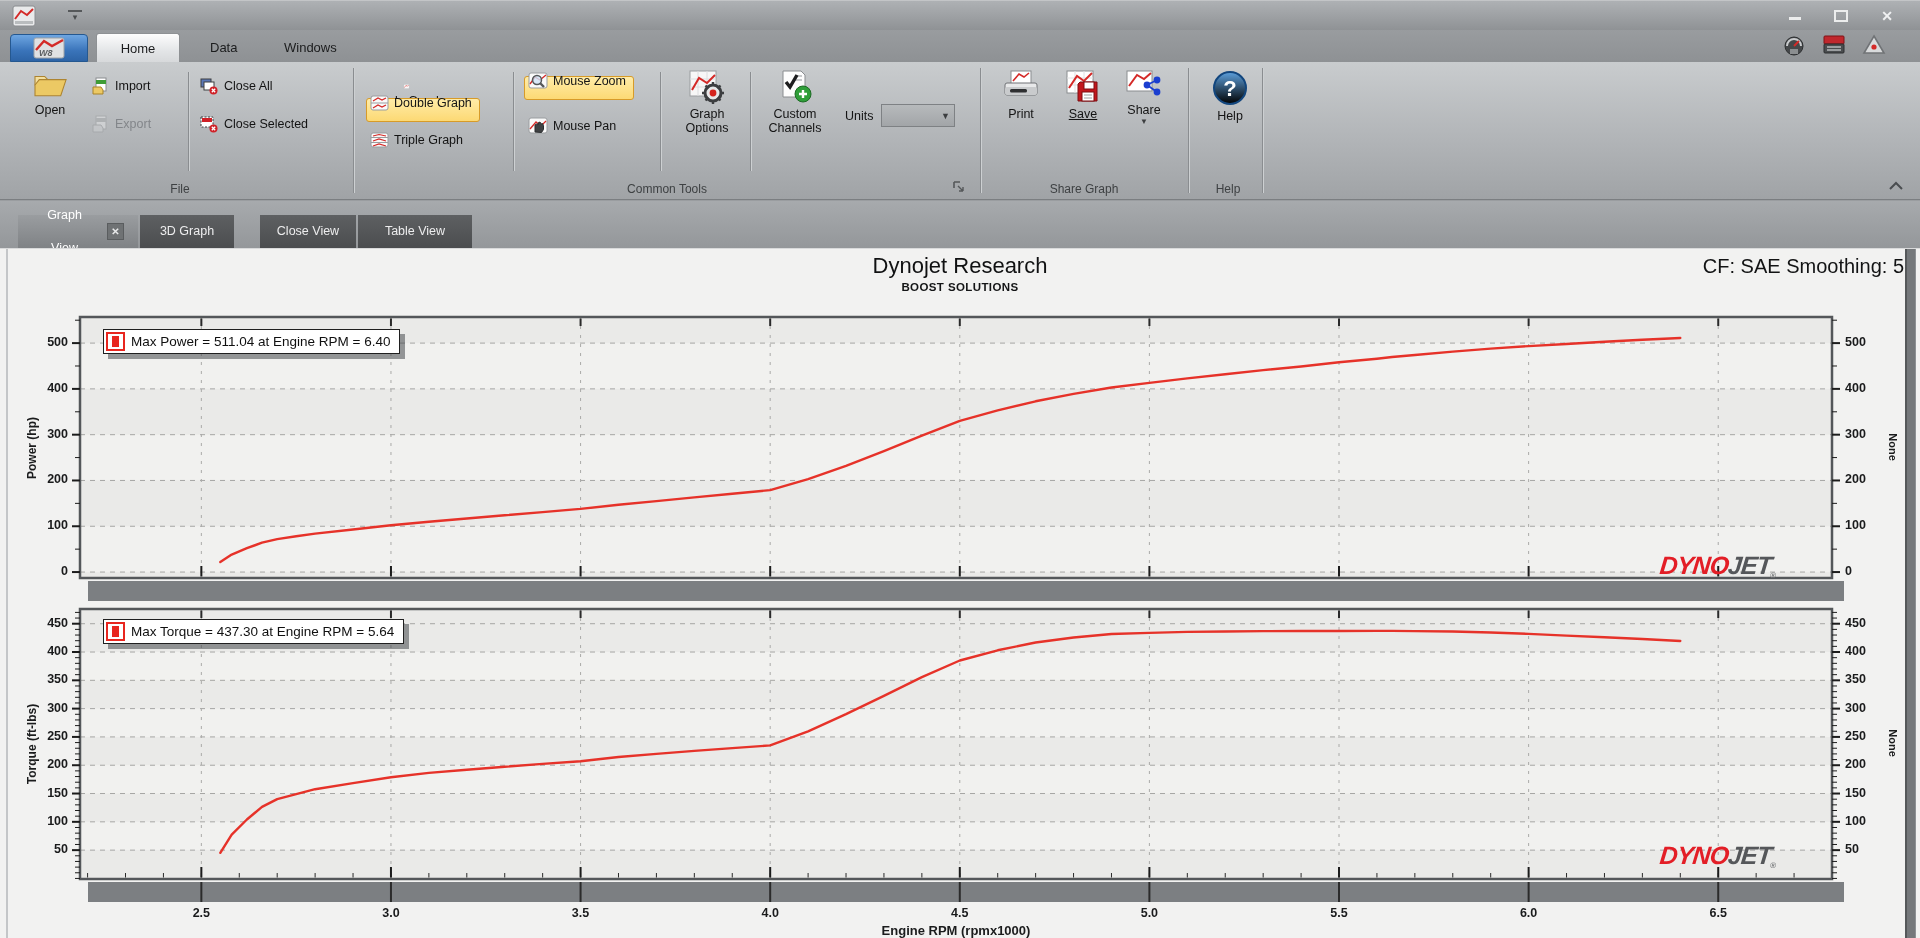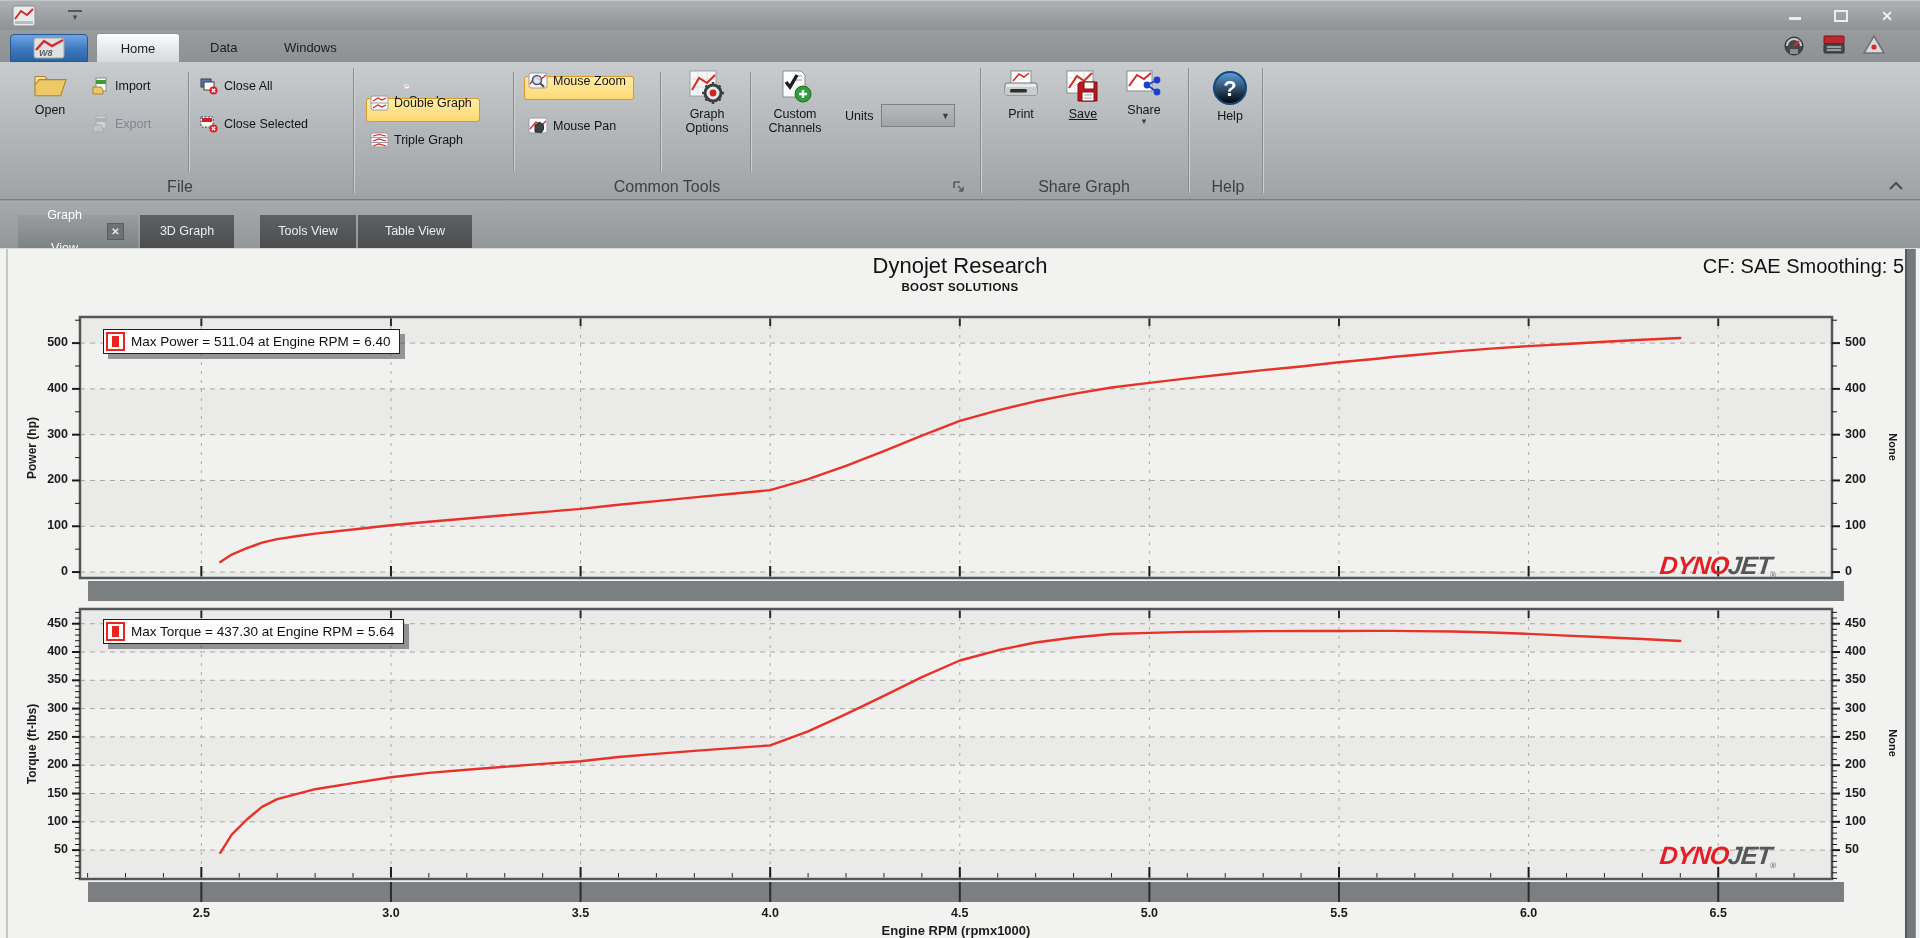--- a/index.html
+++ b/index.html
@@ -26,21 +26,21 @@
     display:flex;align-items:center;justify-content:center;}
   .ribbon-tab{position:absolute;top:3px;height:29px;line-height:29px;text-align:center;
     font-size:13px;color:#1b1c1d;padding:0 18px;}
   .ribbon-tab.active{background:linear-gradient(#fdfdfd,#e3e5e7 60%,#d7d9db);border:1px solid #8e9194;
     border-bottom:none;border-radius:3px 3px 0 0;box-sizing:border-box;}
   .tr-icon{position:absolute;top:3px;width:24px;height:24px;}
 
   
   .ribbon{position:absolute;left:0;top:62px;width:1920px;height:138px;
     background:linear-gradient(#c9ccce,#b2b5b8 55%,#a0a3a6);border-bottom:1px solid #7b7e81;box-sizing:border-box;}
-  .rgroup-label{position:absolute;bottom:3px;font-size:16px;color:#3e4143;text-align:center;}
+  .rgroup-label{position:absolute;bottom:3px;font-size:12px;color:#3e4143;text-align:center;}
   .vsep{position:absolute;top:6px;bottom:6px;width:1px;background:#8a8d90;box-shadow:1px 0 0 #cdd0d2;}
   .vsep.minor{top:10px;bottom:28px;}
   .bigbtn{position:absolute;top:8px;display:flex;flex-direction:column;align-items:center;gap:3px;
     font-size:12.5px;color:#141414;text-align:center;line-height:14px;}
   .smallbtn{position:absolute;display:flex;align-items:center;gap:5px;font-size:12.5px;color:#141414;height:24px;}
   .smallbtn.disabled{color:#83868a;}
   .hl{background:linear-gradient(#ffeCA8,#fcd974);border:1px solid #d79b29;border-radius:3px;
     padding:1px 7px 16px 3px;box-sizing:border-box;}
   .units-wrap{position:absolute;display:flex;align-items:center;gap:8px;font-size:12.5px;color:#141414;}
   .units-combo{width:74px;height:23px;background:linear-gradient(#b7babc,#a2a5a8);border:1px solid #7e8184;
@@ -332,21 +332,21 @@
       <polyline points="2,8 8,2 14,8" fill="none" stroke="#4a4d50" stroke-width="2"></polyline>
     </svg>
   </div>
 
   <div class="viewtabs">
     <div class="vtab active" style="left:18px;width:120px;">
       <span>Graph View</span>
       <span class="vtab-close">✕</span>
     </div>
     <div class="vtab" style="left:140px;width:94px;">3D Graph View</div>
-    <div class="vtab" style="left:260px;width:96px;">Tools View</div>
+    <div class="vtab" style="left:260px;width:96px;">Close View</div>
     <div class="vtab" style="left:358px;width:114px;">Table View</div>
   </div>
 
   <div id="graph-page">
     <div class="overlay edge-strip-left"></div>
     <div class="overlay scrollbar-right"></div>
 
     <div class="overlay page-subtitle">BOOST SOLUTIONS</div>
     <div class="overlay page-title">Dynojet Research</div>
     <div class="overlay cf-text">CF: SAE Smoothing: 5</div>

